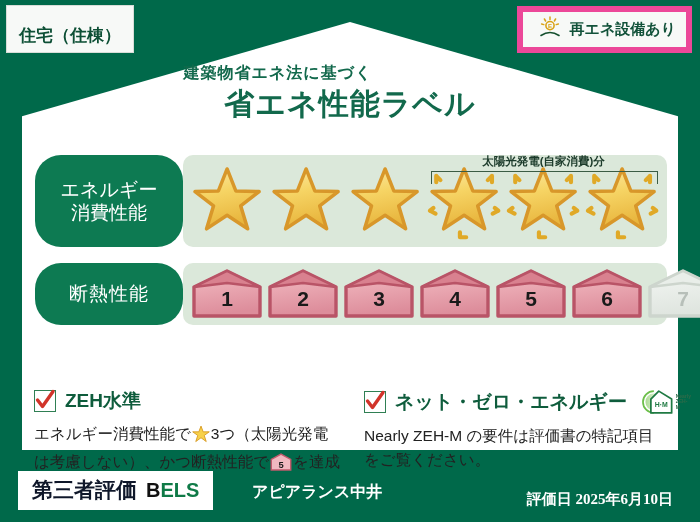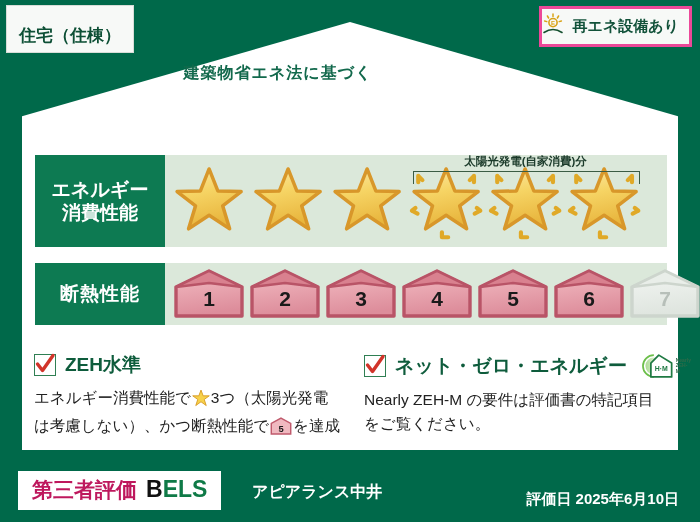--- a/index.html
+++ b/index.html
@@ -45,22 +45,22 @@
     z-index: 6;
     line-height: 1.15;
   }
 
   
   .tag-renew {
     position: absolute;
     right: 8px;
     top: 6px;
     background: #f7f9f7;
-    border: 3px solid #ec4899;
-    padding: 4px 10px 5px 0;
+    border: 6px solid #ec4899;
+    padding: 4px 10px 5px 16px;
     display: flex;
     align-items: center;
     gap: 7px;
     z-index: 6;
   }
   .tag-renew .txt {
     color: #12523a;
     font-size: 15px;
     font-weight: bold;
     line-height: 1.1;
@@ -96,38 +96,40 @@
   .row {
     position: absolute;
     display: flex;
     align-items: stretch;
     z-index: 5;
   }
   .row-energy { left: 35px; top: 155px; width: 632px; height: 92px; }
   .row-insul  { left: 35px; top: 263px; width: 632px; height: 62px; }
 
   .row-label {
-    width: 130px;
+    width: 148px;
     background: #0d7a52;
     color: #ffffff;
     display: flex;
     flex-direction: column;
     align-items: center;
     justify-content: center;
-    font-weight: bold;
+    font-weight: normal;
     line-height: 1.22;
     flex: none;
+    border-radius: 26px;
   }
   .row-energy .row-label { font-size: 19px; }
   .row-insul  .row-label { font-size: 19px; letter-spacing: 1px; }
 
   .row-panel {
     flex: 1;
     background: #dbe8da;
     position: relative;
+    border-radius: 10px;
   }
 
   
   .stars {
     position: absolute;
     left: 0; top: 0;
     width: 100%; height: 100%;
     display: flex;
     align-items: center;
     padding-left: 6px;
@@ -195,20 +197,21 @@
     font-weight: bold;
     color: #1a1a1a;
     z-index: 3;
   }
   .house-cell.off .house-num { color: #b7bfb9; }
 
   
   .crit {
     position: absolute;
     z-index: 5;
+    margin-top: 36px;
   }
   .crit-left  { left: 34px; top: 352px; width: 310px; }
   .crit-right { left: 364px; top: 352px; width: 305px; }
 
   .crit-head {
     display: flex;
     align-items: center;
     gap: 9px;
     margin-bottom: 8px;
   }
@@ -259,49 +262,50 @@
     left: 18px;
     bottom: 12px;
     background: #ffffff;
     padding: 5px 14px 6px 14px;
     display: flex;
     align-items: baseline;
     gap: 9px;
     z-index: 6;
   }
   .footer-box .third {
-    color: #be185d;
+    color: #0f172a;
     font-size: 21px;
     font-weight: bold;
     letter-spacing: 0px;
   }
   .footer-box .bels {
-    font-size: 23px;
+    font-size: 20px;
     font-weight: bold;
     letter-spacing: 0px;
   }
   .bels .b1 { color: #111111; }
   .bels .b2 { color: #0f7a47; }
 
   .footer-building {
     position: absolute;
     left: 252px;
     bottom: 19px;
     color: #ffffff;
     font-size: 16px;
     font-weight: bold;
     z-index: 6;
   }
   .footer-right {
     position: absolute;
-    right: 21px;
+    right: 27px;
     bottom: 13px;
     text-align: center;
     color: #ffffff;
     z-index: 6;
+    font-family: Liberation Serif, serif;
   }
   .footer-right .date { font-size: 15px; font-weight: bold; line-height: 1.25; }
   .footer-right .id   { font-size: 11px; line-height: 1.4; }
 </style>
 </head>
 <body>
 
 <div id="label-root">
 
   <div class="inner-house"></div>
@@ -320,20 +324,21 @@
         </g>
         <circle cx="11" cy="9.6" r="4.1" fill="none" stroke="#d9a318" stroke-width="1.6"></circle>
         <text x="11" y="12" font-size="6" fill="#d9a318" text-anchor="middle" font-family="Liberation Sans, sans-serif" font-weight="bold">E</text>
         <path d="M2 19.5 Q11 13.4 20 19.5" fill="none" stroke="#15502f" stroke-width="1.6" stroke-linecap="round"></path>
       </svg>
     </span>
     <span class="txt">再エネ設備あり</span>
   </div>
 
   <div class="title-small">建築物省エネ法に基づく</div>
+  <div class="title-big">省エネ性能ラベル</div>
 
   <div class="row row-energy">
     <div class="row-label">
       <span>エネルギー</span>
       <span>消費性能</span>
     </div>
     <div class="row-panel">
       <div class="pv-caption">太陽光発電(自家消費)分</div>
       <div class="pv-bracket"></div>
       <div class="stars">

